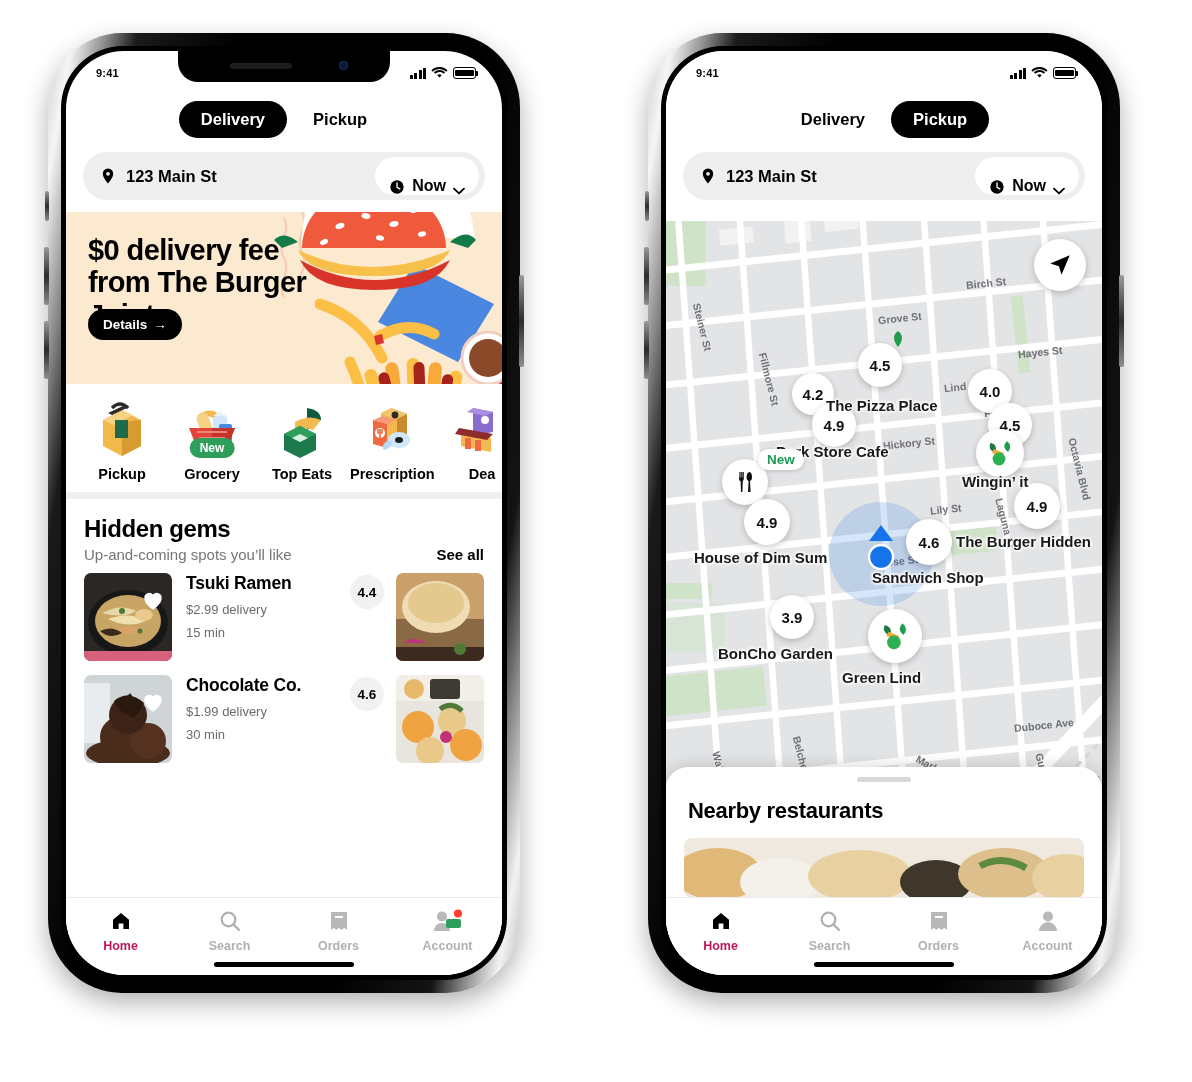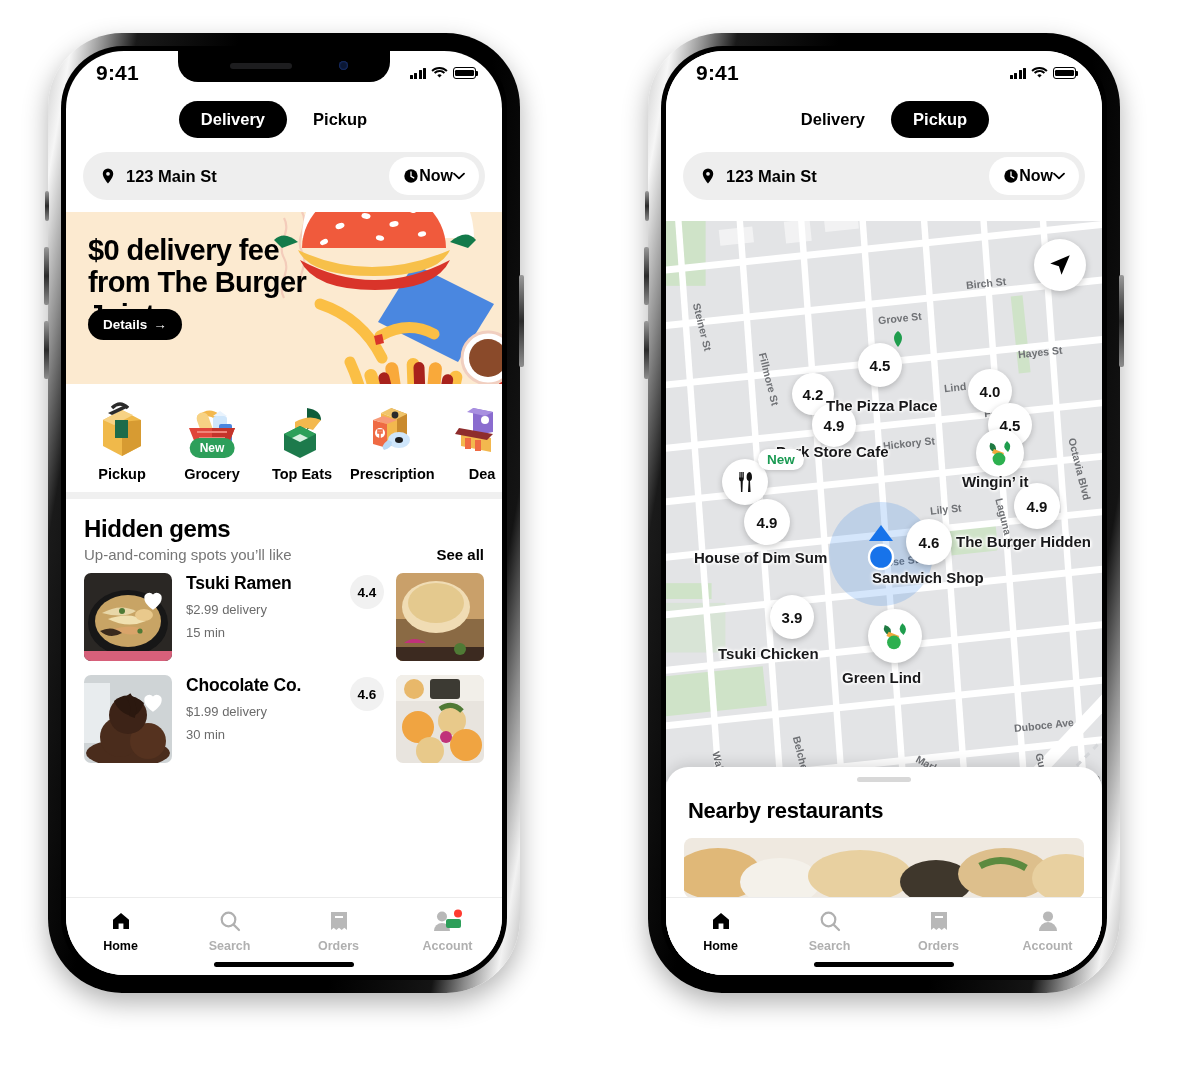--- a/index.html
+++ b/index.html
@@ -60,21 +60,21 @@
     box-shadow: inset 0 0 2px #2a4fb5;
   }
 
   
   .statusbar {
     position: relative; z-index: 45;
     height: 44px; display: flex; align-items: center;
     justify-content: space-between; padding: 0 26px 0 30px;
     color: #000;
   }
-  .status-time { font-size: 21px; font-weight: 700; letter-spacing:.2px; }
+  .status-time { font-size: 11px; font-weight: 700; letter-spacing:.2px; }
   .status-right { display: flex; align-items: center; gap: 5px; }
   .bars { display:flex; align-items:flex-end; gap:1.5px; height:11px; }
   .bars i { width:3px; background:#000; border-radius:.5px; display:block; }
   .bars i:nth-child(1){height:4px;} .bars i:nth-child(2){height:6px;}
   .bars i:nth-child(3){height:8.5px;} .bars i:nth-child(4){height:11px;}
   .battery { width:23px; height:11.5px; border:1.6px solid #000; border-radius:3px; position:relative; padding:1.4px; }
   .battery::after { content:""; position:absolute; right:-3.4px; top:3px; width:2px; height:5px; background:#000; border-radius:0 1px 1px 0; }
   .battery i { display:block; width:100%; height:100%; background:#000; border-radius:1.2px; }
 
   
@@ -88,21 +88,21 @@
 
   
   .addrbar {
     margin: 0 17px 12px; height: 48px; background: #eeeeee;
     border-radius: 999px; display: flex; align-items: center;
     padding: 0 6px 0 16px;
   }
   .pin-icon { width:18px; height:18px; flex:0 0 auto; margin-right:9px; }
   .addr-text { font-size:16.5px; font-weight:600; color:#000; flex:1; }
   .now-chip {
-    display:flex; align-items:center; background:#fff;
+    display:flex; align-items:flex-end; gap:7px; background:#fff;
     border-radius:999px; height:38px; padding:0 14px;
   }
   .now-chip .clock { width:16px; height:16px; }
   .now-chip .lbl { font-size:16px; font-weight:600; color:#000; }
   .chev { width:12px; height:8px; }
 
   
   .promo { position: relative; height: 172px; background: #fcead0; overflow: hidden; }
   .promo-text {
     position: relative; z-index: 3; padding: 22px 0 0 22px;
@@ -151,21 +151,21 @@
 
   
   .tabbar {
     position: absolute; left: 0; right: 0; bottom: 0; height: 78px;
     background: #fff; border-top: 1px solid #ececec;
     display: flex; align-items: flex-start; padding-top: 10px; z-index: 30;
   }
   .tab { flex: 1; text-align: center; cursor: pointer; }
   .tab .ic { height: 26px; display:flex; align-items:center; justify-content:center; }
   .tab .tl { font-size: 12.5px; margin-top: 5px; color:#b0b0b0; font-weight:600; }
-  .tab.active .tl { color: #000000; font-weight: 800; }
+  .tab.active .tl { color: #be185d; font-weight: 800; }
   .home-ind {
     position:absolute; bottom: 8px; left:50%; transform:translateX(-50%);
     width: 140px; height: 5px; border-radius: 3px; background:#000; z-index:31;
   }
 
   
   .map { position:absolute; left:0; right:0; top:0; bottom:0; background:#e3e4e6; }
   .locate-btn {
     position:absolute; right: 16px; top: 18px; width: 52px; height: 52px;
     border-radius: 50%; background:#fff; box-shadow: 0 2px 7px rgba(0,0,0,.22);
@@ -673,21 +673,21 @@
           <div class="marker" style="left:78px; top:278px; width:46px; height:46px">4.9</div>
           <div class="mlabel" style="left:28px; top:328px">House of Dim Sum</div>
 
           <div class="marker" style="left:348px; top:262px; width:46px; height:46px">4.9</div>
           <div class="mlabel" style="left:290px; top:312px">The Burger Hidden</div>
 
           <div class="marker" style="left:240px; top:298px; width:46px; height:46px">4.6</div>
           <div class="mlabel" style="left:206px; top:348px">Sandwich Shop</div>
 
           <div class="marker" style="left:104px; top:374px; width:44px; height:44px">3.9</div>
-          <div class="mlabel" style="left:52px; top:424px">Tsuki Chicken</div>
+          <div class="mlabel" style="left:52px; top:424px">BonCho Garden</div>
 
           <div class="marker" style="left:202px; top:388px; width:54px; height:54px">
             <svg width="32" height="30" viewBox="0 0 30 28">
               <path d="M7 3q7 4 2 11Q2 9 7 3z" fill="#1f7a42" transform="rotate(-16 9 9)"></path>
               <path d="M22 2q6 5 1 11Q16 8 22 2z" fill="#1f9d4d"></path>
               <path d="M9 10 l10 4 -2 4 -10 -4z" fill="#f2a93b"></path>
               <circle cx="14" cy="20" r="6.4" fill="#2db04f"></circle>
             </svg>
           </div>
           <div class="mlabel" style="left:176px; top:448px">Green Lind</div>

